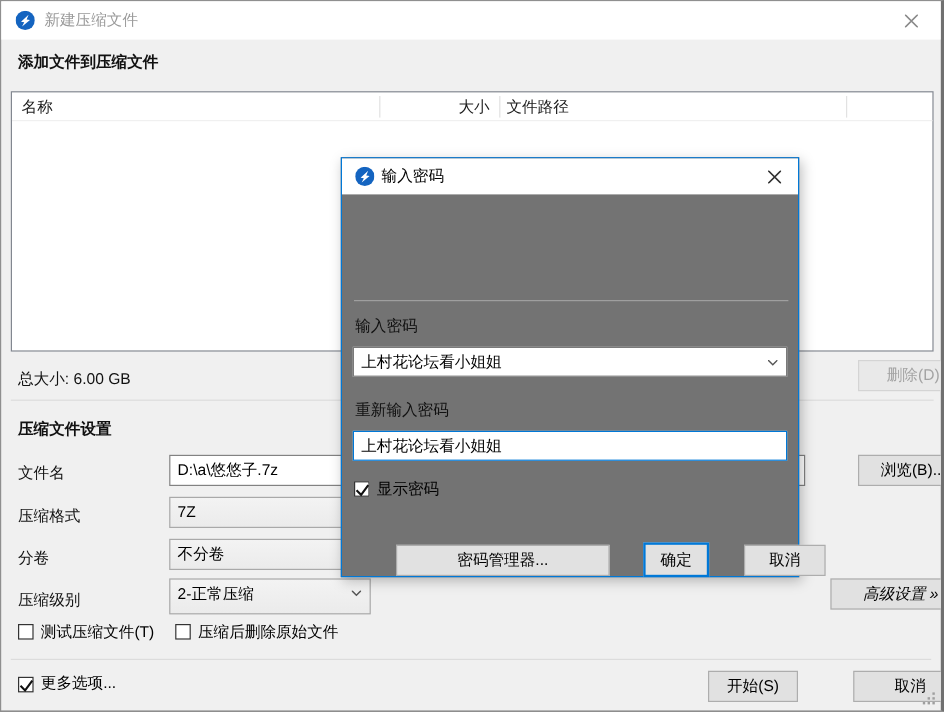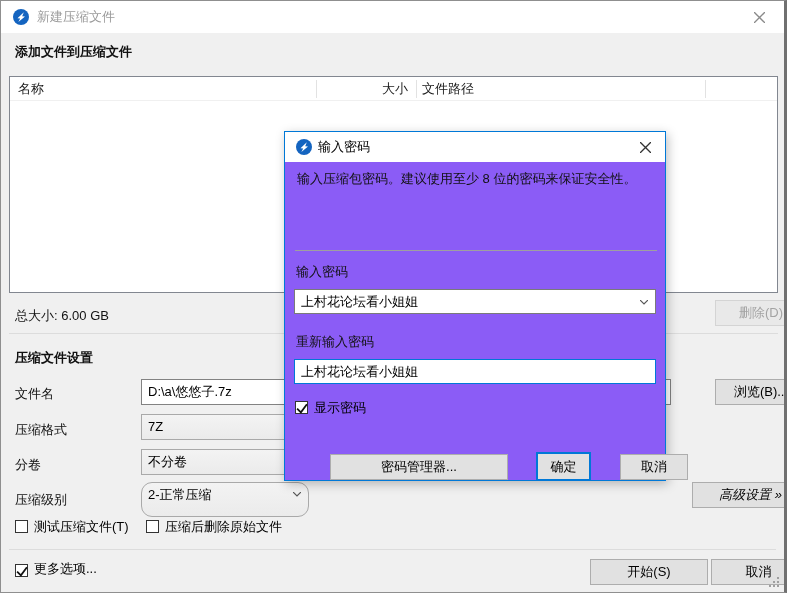--- a/index.html
+++ b/index.html
@@ -47,21 +47,21 @@
   .chk .box { position:relative; width:13px; height:13px; background:#fff; border:1px solid #333;
               margin-right:6px; margin-top:1px; flex:none; }
   .chk .box svg { position:absolute; left:0px; top:0px; display:none; }
   .chk .box.on svg { display:block; }
   .chk .lbl { line-height:16px; }
 
   .grip { position:absolute; right:5px; bottom:5px; width:2px; height:2px; background:#9f9f9f;
           box-shadow:0 -4px #9f9f9f,0 -8px #9f9f9f,-4px 0 #9f9f9f,-4px -4px #9f9f9f,-8px 0 #9f9f9f; }
 
   
-  .dialog { position:absolute; left:283px; top:130px; width:382px; height:350px; background:#8b5cf6;
+  .dialog { position:absolute; left:283px; top:130px; width:382px; height:350px; background:#737373;
             border:1px solid #0078d7; box-shadow:2px 3px 10px rgba(0,0,0,0.25); }
   .dlg-titlebar { position:absolute; left:0; top:0; width:100%; height:30px; background:#fff; }
   .dlg-logo { position:absolute; left:11px; top:7px; width:16px; height:16px; }
   .dlg-title { position:absolute; left:33px; top:0; line-height:30px; color:#000; }
   .dlg-close { position:absolute; right:4px; top:0; width:32px; height:30px; display:flex;
                align-items:center; justify-content:center; color:#333; }
   .dlg-msg { position:absolute; left:12px; top:38px; width:356px; line-height:18px; color:#111; }
   .dlg-sep { position:absolute; left:10px; top:118px; width:362px; height:1px; background:#9f9f9f; }
   .combo-white { position:absolute; background:#fff; border:1px solid #7a7a7a;
                  padding:0 6px; line-height:23px; }
@@ -137,21 +137,21 @@
 
   <div class="fld-label" style="left:14px; top:455px;">分卷</div>
   <div class="combo" style="left:140px; top:448px; width:168px; height:26px;">
     <span>不分卷</span>
     <svg class="chev" width="8" height="5" viewBox="0 0 8 5">
         <use href="#chev"></use>
       </svg>
   </div>
 
   <div class="fld-label" style="left:14px; top:490px;">压缩级别</div>
-  <div class="combo" style="left:140px; top:481px; width:168px; height:35px;border-radius:11px;">
+  <div class="combo" style="left:140px; top:481px; width:168px; height:30px;">
     <span>2-正常压缩</span>
     <svg class="chev" width="8" height="5" viewBox="0 0 8 5">
         <use href="#chev"></use>
       </svg>
   </div>
   <div class="btn" style="left:655px; top:481px; width:117px; height:26px;font-style:italic;">高级设置 »</div>
 
   <div class="chk" style="left:14px; top:518px;">
     <span class="box"></span>
     <span class="lbl">测试压缩文件(T)</span>
@@ -165,39 +165,38 @@
 
   <div class="chk" style="left:14px; top:560px;align-items:flex-end;">
     <span class="box on">
         <svg width="12" height="12" viewBox="0 0 11 11">
           <use href="#tick"></use>
         </svg>
       </span>
     <span class="lbl">更多选项...</span>
   </div>
 
-  <div class="btn" style="left:553px; top:558px; width:118px; height:26px;">开始(S)</div>
+  <div class="btn" style="left:553px; top:558px; width:75px; height:26px;">开始(S)</div>
   <div class="btn" style="left:674px; top:558px; width:95px; height:26px;">取消</div>
 
   <div class="grip"></div>
 
   <div class="dialog">
     <div class="dlg-titlebar">
       <svg class="dlg-logo" viewBox="0 0 16 16">
           <use href="#logo"></use>
         </svg>
       <div class="dlg-title">输入密码</div>
       <div class="dlg-close">
         <svg width="11" height="11" viewBox="0 0 9 9">
             <use href="#xmark"></use>
           </svg>
       </div>
     </div>
 
-    <div class="dlg-msg">输入压缩包密码。建议使用至少 8 位的密码来保证安全性。</div>
     <div class="dlg-sep"></div>
 
     <div class="fld-label" style="left:11px; top:131px;">输入密码</div>
     <div class="combo-white" style="left:9px; top:157px; width:362px; height:25px;">
       <span>上村花论坛看小姐姐</span>
       <svg class="chev" width="8" height="5" viewBox="0 0 8 5" style="top:10px;">
           <use href="#chev"></use>
         </svg>
     </div>
 

